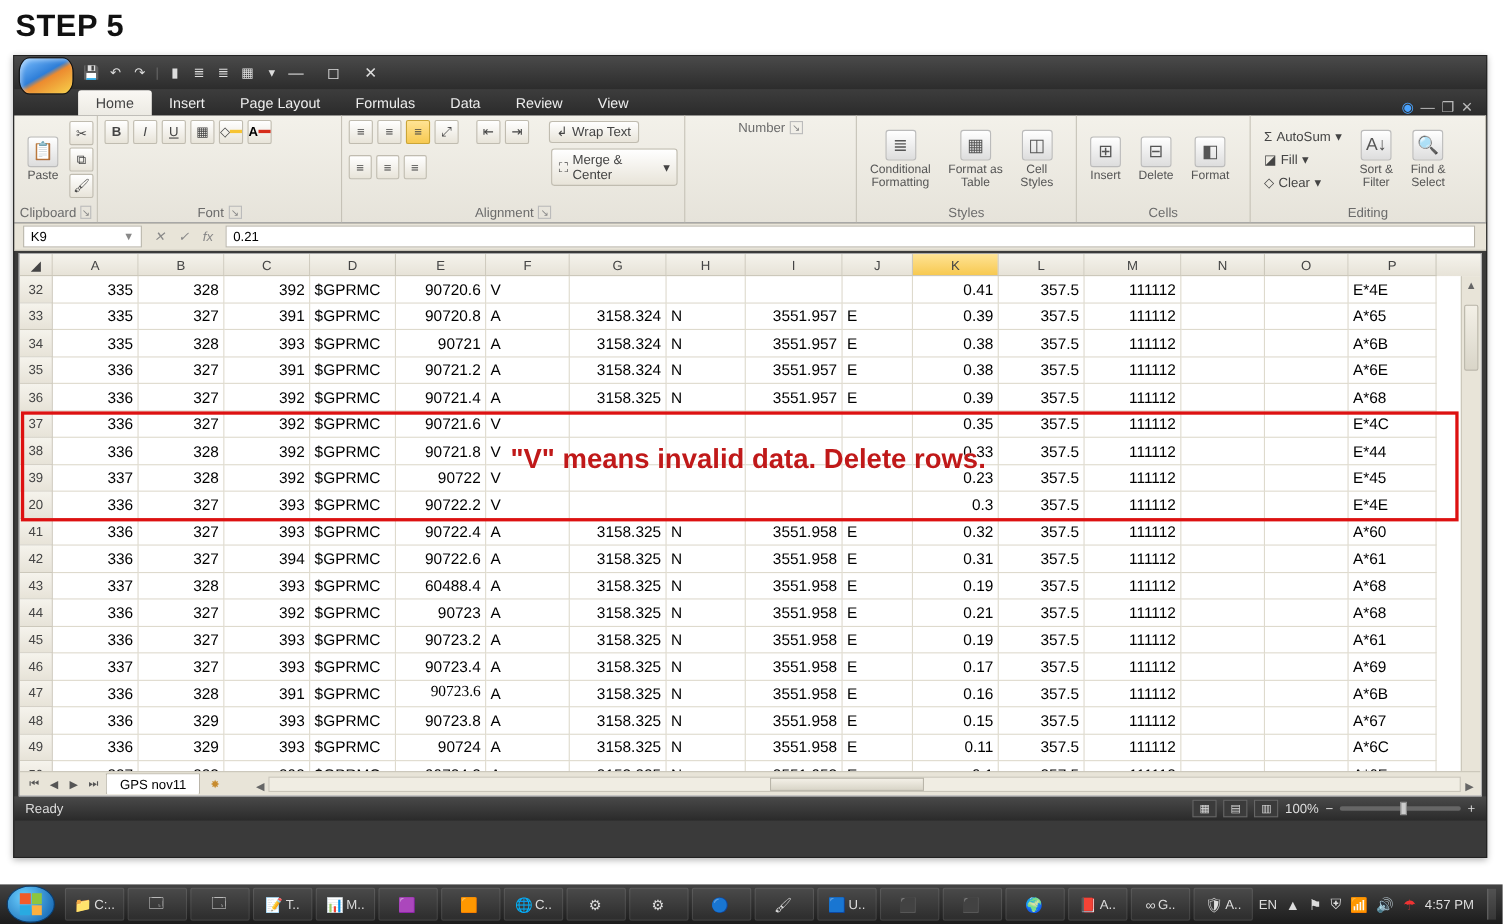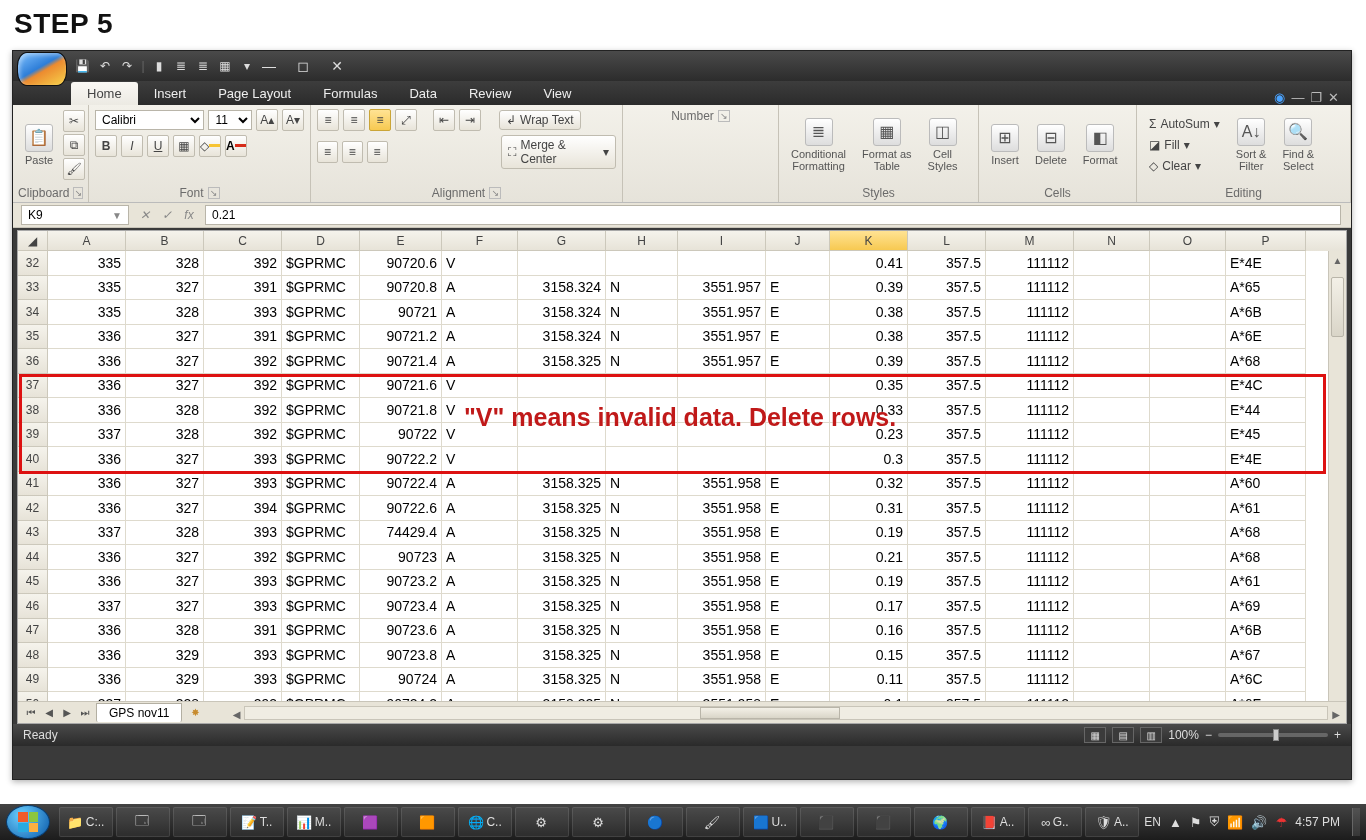--- a/index.html
+++ b/index.html
@@ -154,26 +154,20 @@
       </div>
       <div class="glabel">
           <span>Clipboard</span>
           <span class="dlg">↘</span>
         </div>
     </div>
 
     <div class="rgroup" style="width:222px">
       <div class="vstack" style="gap:4px">
         <div class="hrow">
-          <select class="rsel" style="width:110px"><option>Calibri</option></select>
-          <select class="rsel" style="width:44px"><option>11</option></select>
-          <span class="smallsq">A▴</span>
-          <span class="smallsq">A▾</span>
-        </div>
-        <div class="hrow">
           <span class="smallsq">
               <b>B</b>
             </span>
           <span class="smallsq">
               <i>I</i>
             </span>
           <span class="smallsq">
               <u>U</u>
             </span>
           <span class="smallsq">▦</span>
@@ -473,21 +467,21 @@
           <div class="gcell txt" style="width: 88px; flex: 0 0 88px;"></div>
           <div class="gcell txt" style="width: 64px; flex: 0 0 64px;"></div>
           <div class="gcell num" style="width: 78px; flex: 0 0 78px;">0.23</div>
           <div class="gcell num" style="width: 78px; flex: 0 0 78px;">357.5</div>
           <div class="gcell num" style="width: 88px; flex: 0 0 88px;">111112</div>
           <div class="gcell txt" style="width: 76px; flex: 0 0 76px;"></div>
           <div class="gcell txt" style="width: 76px; flex: 0 0 76px;"></div>
           <div class="gcell txt" style="width: 80px; flex: 0 0 80px;">E*45</div>
         </div>
         <div class="grow">
-          <div class="rowhdr">40</div>
+          <div class="rowhdr">20</div>
           <div class="gcell num" style="width: 78px; flex: 0 0 78px;">336</div>
           <div class="gcell num" style="width: 78px; flex: 0 0 78px;">327</div>
           <div class="gcell num" style="width: 78px; flex: 0 0 78px;">393</div>
           <div class="gcell txt" style="width: 78px; flex: 0 0 78px;">$GPRMC</div>
           <div class="gcell num" style="width: 82px; flex: 0 0 82px;">90722.2</div>
           <div class="gcell txt" style="width: 76px; flex: 0 0 76px;">V</div>
           <div class="gcell txt" style="width: 88px; flex: 0 0 88px;"></div>
           <div class="gcell txt" style="width: 72px; flex: 0 0 72px;"></div>
           <div class="gcell txt" style="width: 88px; flex: 0 0 88px;"></div>
           <div class="gcell txt" style="width: 64px; flex: 0 0 64px;"></div>
@@ -535,21 +529,21 @@
           <div class="gcell txt" style="width: 76px; flex: 0 0 76px;"></div>
           <div class="gcell txt" style="width: 76px; flex: 0 0 76px;"></div>
           <div class="gcell txt" style="width: 80px; flex: 0 0 80px;">A*61</div>
         </div>
         <div class="grow">
           <div class="rowhdr">43</div>
           <div class="gcell num" style="width: 78px; flex: 0 0 78px;">337</div>
           <div class="gcell num" style="width: 78px; flex: 0 0 78px;">328</div>
           <div class="gcell num" style="width: 78px; flex: 0 0 78px;">393</div>
           <div class="gcell txt" style="width: 78px; flex: 0 0 78px;">$GPRMC</div>
-          <div class="gcell num" style="width: 82px; flex: 0 0 82px;">74429.4</div>
+          <div class="gcell num" style="width: 82px; flex: 0 0 82px;">60488.4</div>
           <div class="gcell txt" style="width: 76px; flex: 0 0 76px;">A</div>
           <div class="gcell num" style="width: 88px; flex: 0 0 88px;">3158.325</div>
           <div class="gcell txt" style="width: 72px; flex: 0 0 72px;">N</div>
           <div class="gcell num" style="width: 88px; flex: 0 0 88px;">3551.958</div>
           <div class="gcell txt" style="width: 64px; flex: 0 0 64px;">E</div>
           <div class="gcell num" style="width: 78px; flex: 0 0 78px;">0.19</div>
           <div class="gcell num" style="width: 78px; flex: 0 0 78px;">357.5</div>
           <div class="gcell num" style="width: 88px; flex: 0 0 88px;">111112</div>
           <div class="gcell txt" style="width: 76px; flex: 0 0 76px;"></div>
           <div class="gcell txt" style="width: 76px; flex: 0 0 76px;"></div>
@@ -611,21 +605,21 @@
           <div class="gcell txt" style="width: 76px; flex: 0 0 76px;"></div>
           <div class="gcell txt" style="width: 76px; flex: 0 0 76px;"></div>
           <div class="gcell txt" style="width: 80px; flex: 0 0 80px;">A*69</div>
         </div>
         <div class="grow">
           <div class="rowhdr">47</div>
           <div class="gcell num" style="width: 78px; flex: 0 0 78px;">336</div>
           <div class="gcell num" style="width: 78px; flex: 0 0 78px;">328</div>
           <div class="gcell num" style="width: 78px; flex: 0 0 78px;">391</div>
           <div class="gcell txt" style="width: 78px; flex: 0 0 78px;">$GPRMC</div>
-          <div class="gcell num" style="width: 82px; flex: 0 0 82px;">90723.6</div>
+          <div class="gcell num" style="width: 82px; flex: 0 0 82px; font-family: Liberation Serif, serif;">90723.6</div>
           <div class="gcell txt" style="width: 76px; flex: 0 0 76px;">A</div>
           <div class="gcell num" style="width: 88px; flex: 0 0 88px;">3158.325</div>
           <div class="gcell txt" style="width: 72px; flex: 0 0 72px;">N</div>
           <div class="gcell num" style="width: 88px; flex: 0 0 88px;">3551.958</div>
           <div class="gcell txt" style="width: 64px; flex: 0 0 64px;">E</div>
           <div class="gcell num" style="width: 78px; flex: 0 0 78px;">0.16</div>
           <div class="gcell num" style="width: 78px; flex: 0 0 78px;">357.5</div>
           <div class="gcell num" style="width: 88px; flex: 0 0 88px;">111112</div>
           <div class="gcell txt" style="width: 76px; flex: 0 0 76px;"></div>
           <div class="gcell txt" style="width: 76px; flex: 0 0 76px;"></div>

